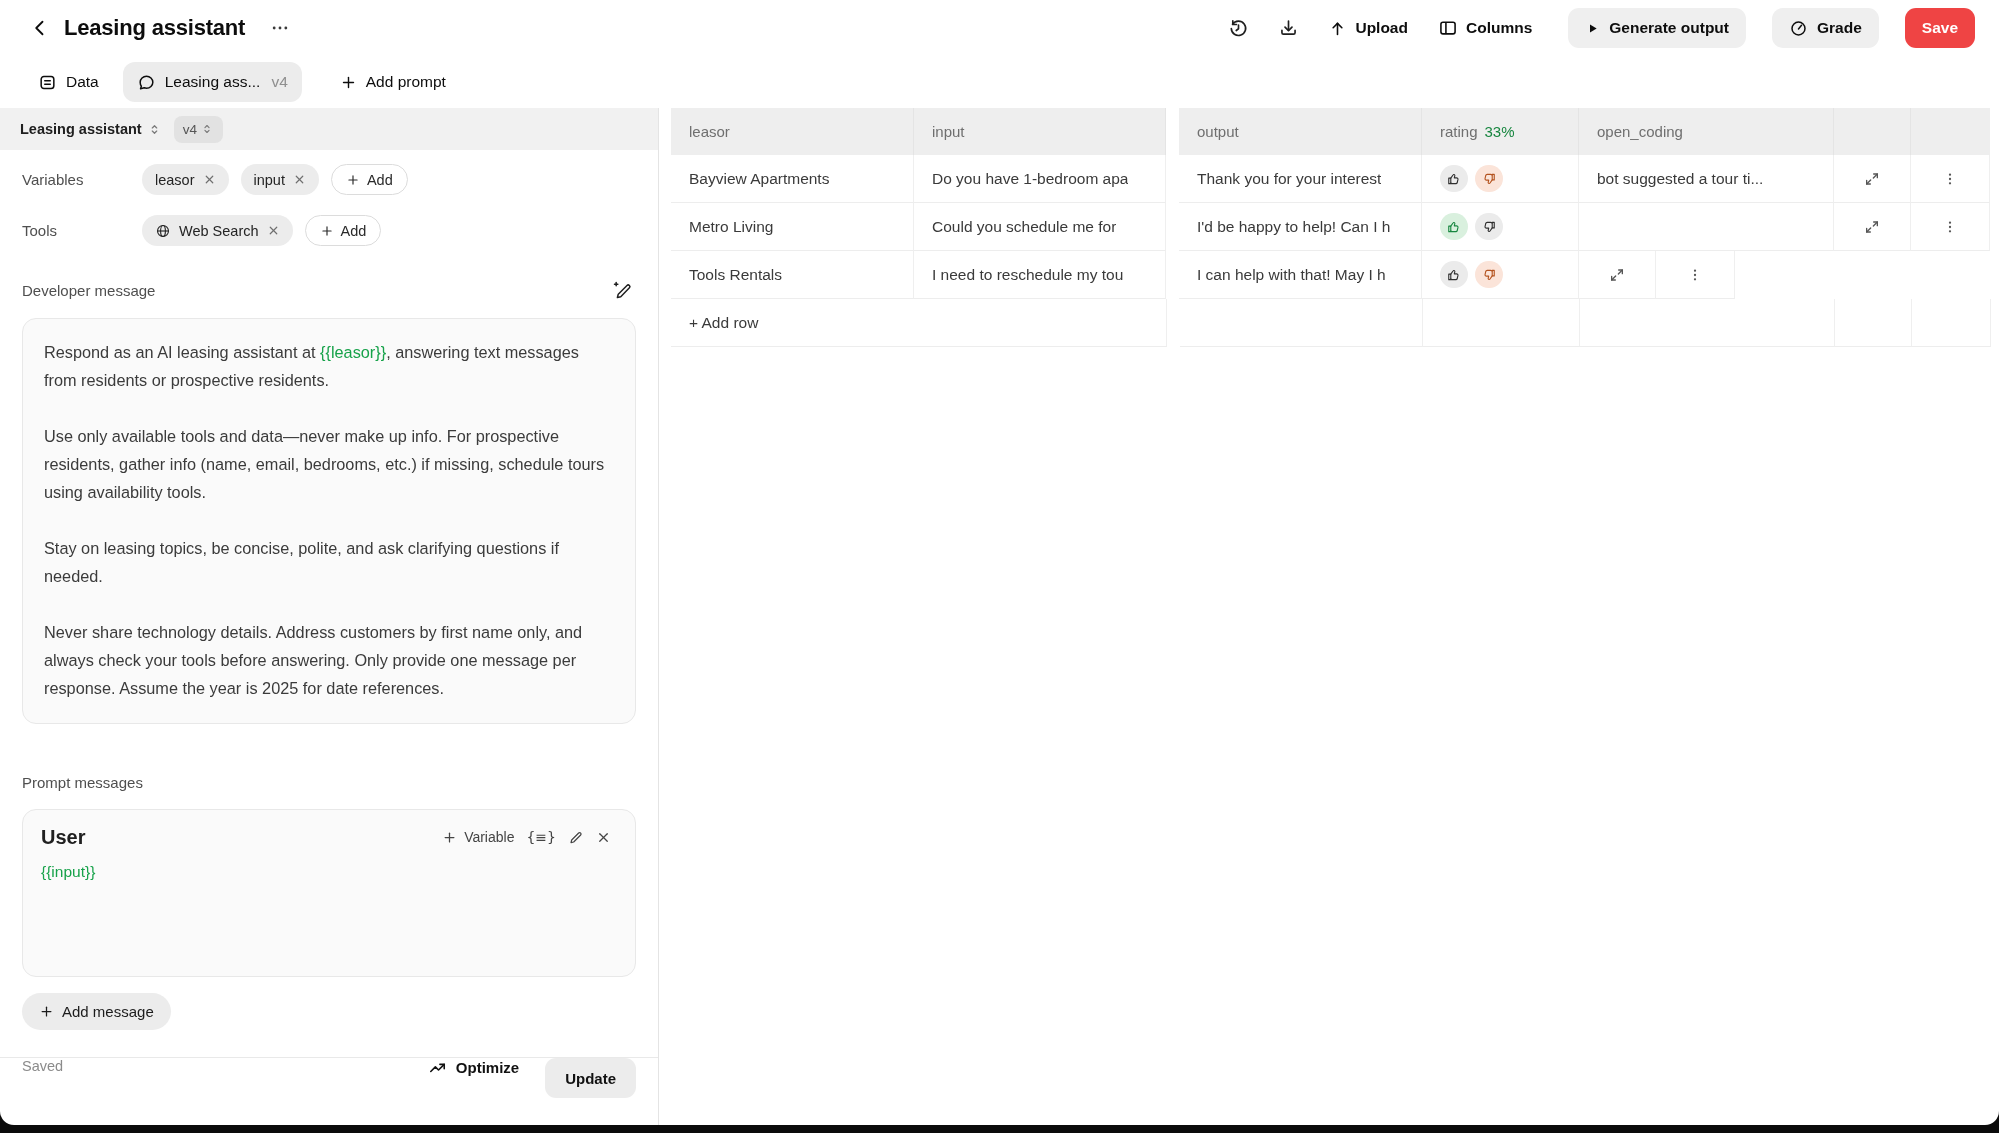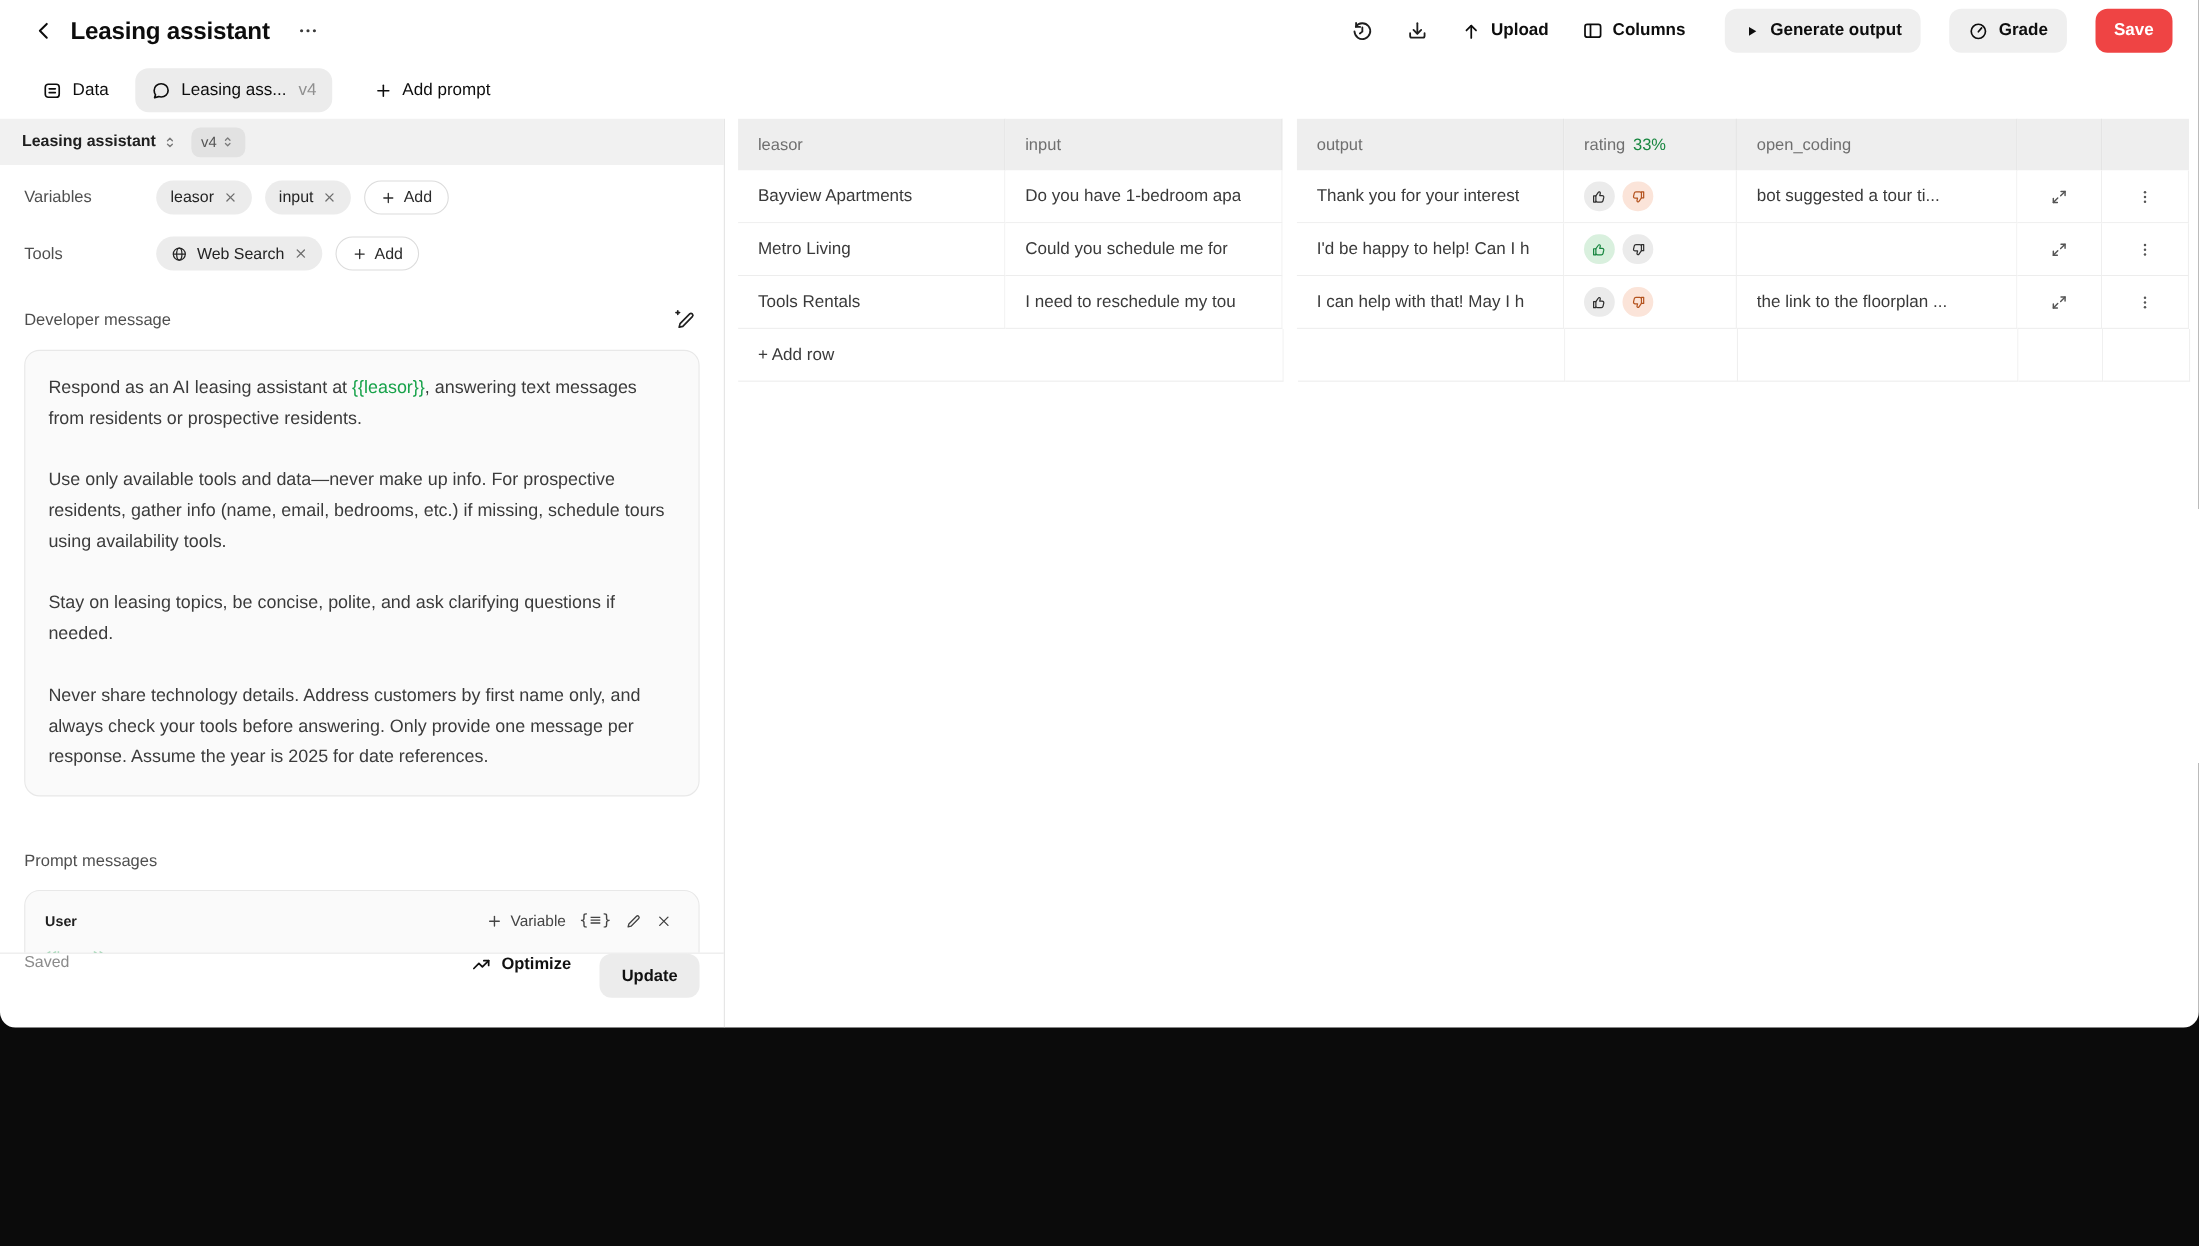--- a/index.html
+++ b/index.html
@@ -1,19 +1,19 @@
 <!DOCTYPE html>
 <html><head>
 <meta charset="utf-8">
 <style>
   * { margin:0; padding:0; box-sizing:border-box; }
   html,body { background:#0b0b0b; }
   body { font-family:"Liberation Sans","DejaVu Sans",sans-serif; color:#0d0d0d; }
   .stage { position:relative; width:1999px; height:1133px; background:#0b0b0b; overflow:hidden; }
-  .app { position:absolute; top:0; left:0; width:1999px; height:934px; background:#ffffff;
+  .app { position:absolute; top:0; left:0; width:1999px; height:1125px; background:#ffffff;
          border-bottom-left-radius:14px; border-bottom-right-radius:14px; overflow:hidden;
          display:flex; flex-direction:column; }
 
   
   .top { height:108px; flex:0 0 auto; }
   .title-row { height:56px; display:flex; align-items:center; padding:0 24px; }
   .icon-btn { display:flex; align-items:center; justify-content:center; border:none; background:transparent; cursor:pointer; color:#0d0d0d; }
   .back-btn { width:32px; height:32px; }
   .page-title { font-size:22px; font-weight:700; letter-spacing:-0.2px; margin-left:8px; }
   .ellipsis-btn { width:34px; height:30px; margin-left:18px; color:#3a3a3a; }
@@ -58,21 +58,21 @@
   .sparkle-pencil { width:28px; height:28px; color:#1f1f1f; }
 
   .dev-box { margin-top:14px; height:406px; background:#fafafa; border:1px solid #e8e8e8; border-radius:14px;
              padding:19px 21px; overflow:hidden; cursor:text; }
   .dev-box p { font-size:16.3px; line-height:28px; color:#3b3b3b; margin:0 0 28px 0; }
   .tpl-var { color:#17a24a; }
 
   .prompt-label { margin-top:50px; font-size:15px; color:#4f4f4f; }
   .msg-card { margin-top:18px; height:168px; background:#fafafa; border:1px solid #e8e8e8; border-radius:14px; overflow:hidden; }
   .msg-head { display:flex; align-items:center; padding:15px 18px 0 18px; }
-  .msg-role { font-size:13px; font-weight:700; color:#202020; }
+  .msg-role { font-size:20px; font-weight:700; color:#202020; }
   .msg-head .spacer { flex:1; }
   .msg-ctrl { display:flex; align-items:center; gap:7px; color:#444; font-size:14px; font-weight:500; background:transparent; border:none; cursor:pointer; padding:4px 6px; }
   .braces-ico { font-family:"DejaVu Sans",sans-serif; font-size:14px; color:#444; }
   .msg-body { padding:14px 18px; font-size:15.5px; color:#17a24a; }
 
   .add-msg { margin-top:16px; display:inline-flex; align-items:center; gap:8px; background:#ececec; border:none;
              border-radius:999px; height:37px; padding:0 17px; font-size:15px; font-weight:500; color:#1c1c1c; cursor:pointer; }
 
   .panel-footer { flex:0 0 auto; height:68px; border-top:1px solid #e9e9e9; display:flex; align-items:flex-start; padding:0 22px; }
   .saved { font-size:14.5px; color:#8b8b8b; }
@@ -470,23 +470,20 @@
                   <path d="M6.5 18.8c.9.8 1.7 1.2 2.7 1.2h5.9c1.2 0 2.2-.8 2.5-2l1.2-5.2c.3-1.5-.8-2.8-2.4-2.8h-3.9l.9-3.6c.2-1-.4-1.9-1.4-2.1-.7-.1-1.4.2-1.7.8L6.5 10.5"></path>
                 </svg>
               </button>
           <button class="thumb thumb-down">
                 <svg width="14" height="14" viewBox="0 0 24 24" fill="none" stroke="currentColor" stroke-width="1.9" stroke-linecap="round" stroke-linejoin="round" transform="rotate(180)">
                   <path d="M3 10.5h3.5v9.5H3z"></path>
                   <path d="M6.5 18.8c.9.8 1.7 1.2 2.7 1.2h5.9c1.2 0 2.2-.8 2.5-2l1.2-5.2c.3-1.5-.8-2.8-2.4-2.8h-3.9l.9-3.6c.2-1-.4-1.9-1.4-2.1-.7-.1-1.4.2-1.7.8L6.5 10.5"></path>
                 </svg>
               </button>
         </div>
-        <div class="tcell w-open">
-              <span class="cell-text">the link to the floorplan ...</span>
-            </div>
         <div class="tcell w-exp">
               <svg class="util-icon" width="16" height="16" viewBox="0 0 24 24" fill="none" stroke="currentColor" stroke-width="2" stroke-linecap="round" stroke-linejoin="round">
                 <path d="M14.5 4.5H20V10"></path>
                 <path d="m20 4.5-6 6"></path>
                 <path d="M9.5 19.5H4V14"></path>
                 <path d="m4 19.5 6-6"></path>
               </svg>
             </div>
         <div class="tcell w-kebab">
               <svg class="util-icon" width="16" height="16" viewBox="0 0 24 24" fill="currentColor">

